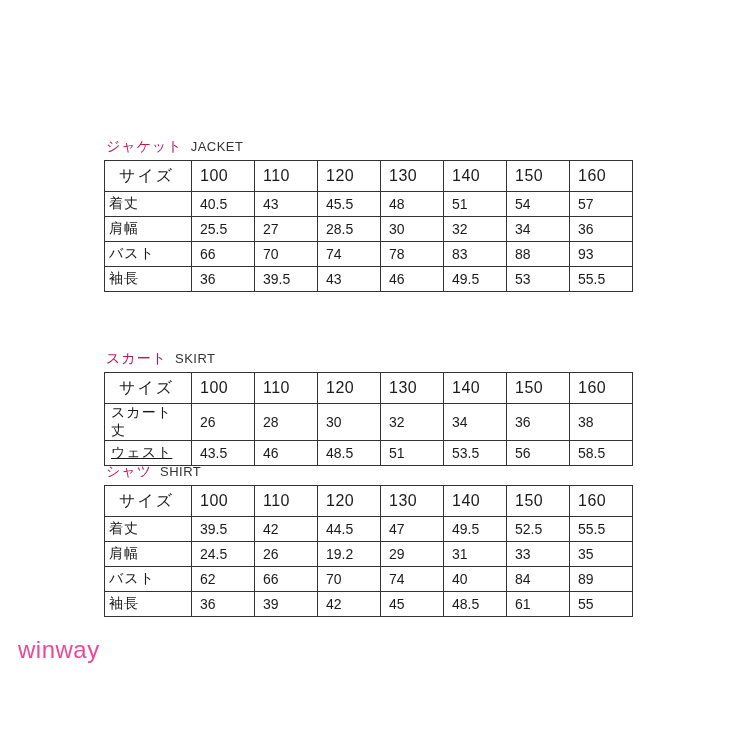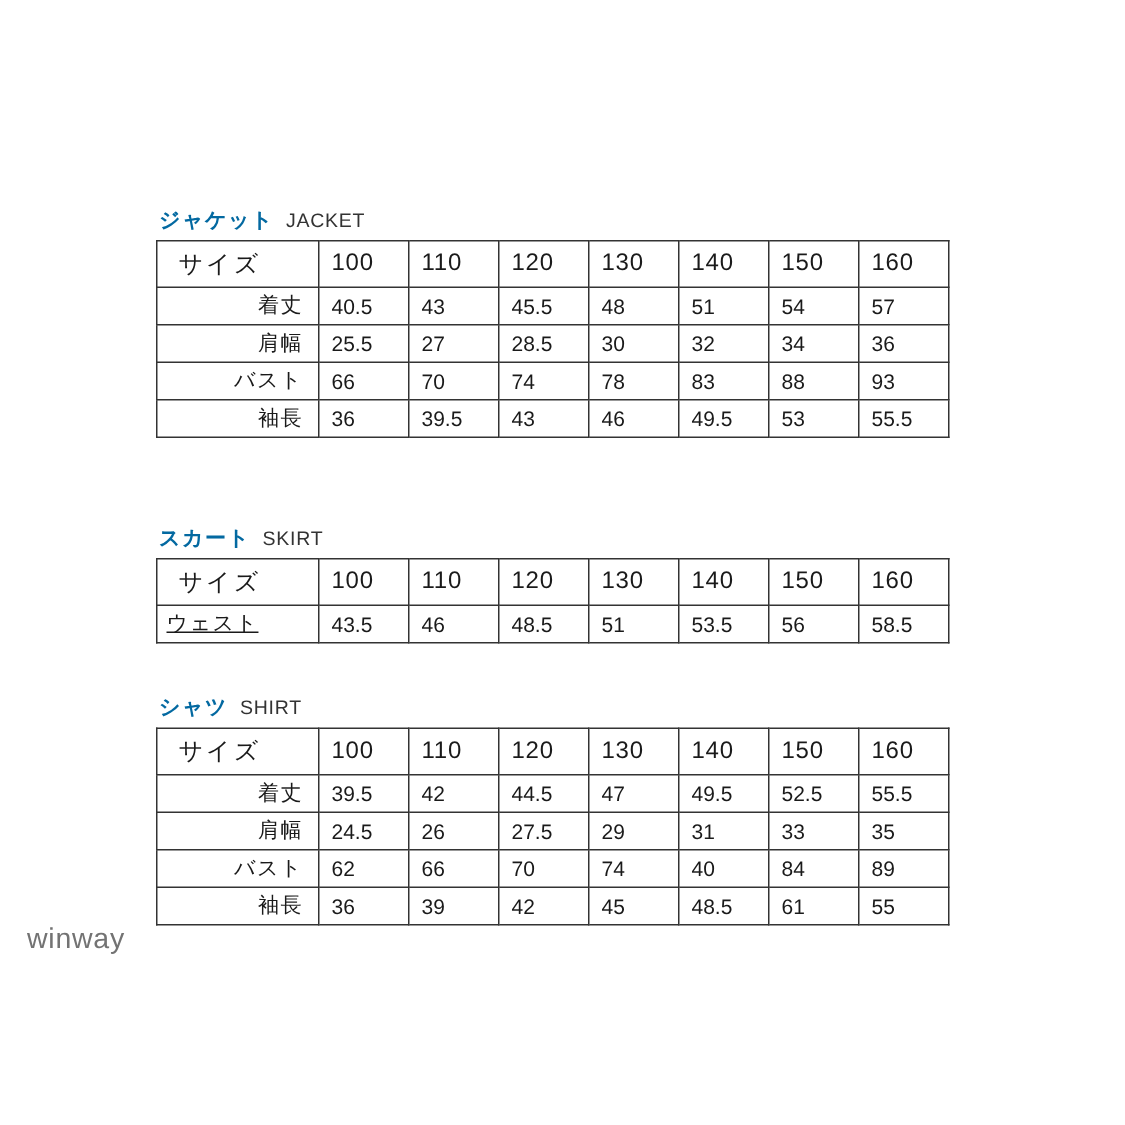--- a/index.html
+++ b/index.html
@@ -33,22 +33,21 @@
 
   .section-heading {
     display: flex;
     align-items: baseline;
     margin: 0 0 6px 2px;
     height: 16px;
   }
   .heading-jp {
     font-size: 14px;
     letter-spacing: 1px;
-    color: #0369a1;
-    font-weight: bold;
+    color: #be185d;
   }
   .heading-en {
     font-size: 13px;
     letter-spacing: 0.5px;
     color: #333333;
     margin-left: 8px;
   }
 
   table.size-table {
     border-collapse: collapse;
@@ -62,52 +61,51 @@
     height: 25px;
     padding: 0 0 0 6px;
     font-size: 14px;
     font-weight: normal;
     text-align: left;
     color: #1a1a1a;
     background: #ffffff;
     box-sizing: border-box;
   }
   table.size-table .col-label {
-    width: 108px;
+    width: 87px;
   }
   table.size-table thead td,
   table.size-table thead th {
     height: 31px;
     font-size: 16px;
   }
   table.size-table thead .col-label {
     text-align: left;
     padding-left: 14px;
     letter-spacing: 2px;
   }
   table.size-table thead .val {
     padding-left: 8px;
     letter-spacing: 0.5px;
   }
   table.size-table tbody .col-label {
-    text-align: right;
     padding-right: 10px;
     padding-left: 4px;
     letter-spacing: 1px;
   }
   table.size-table tbody .val {
     padding-left: 8px;
   }
 
   .watermark {
     position: absolute;
     left: 18px;
-    top: 616px;
-    font-size: 19px;
-    color: #737373;
+    top: 636px;
+    font-size: 24px;
+    color: #ec4899;
     letter-spacing: 0.5px;
   }
 </style>
 </head>
 <body>
 
 <div class="page">
 
   <div class="section section-jacket">
     <div class="section-heading">
@@ -185,20 +183,30 @@
           <th class="val">110</th>
           <th class="val">120</th>
           <th class="val">130</th>
           <th class="val">140</th>
           <th class="val">150</th>
           <th class="val">160</th>
         </tr>
       </thead>
       <tbody>
         <tr>
+          <td class="col-label" style="text-align:left; padding-left:6px;">スカート丈</td>
+          <td class="val">26</td>
+          <td class="val">28</td>
+          <td class="val">30</td>
+          <td class="val">32</td>
+          <td class="val">34</td>
+          <td class="val">36</td>
+          <td class="val">38</td>
+        </tr>
+        <tr>
           <td class="col-label" style="text-align:left; padding-left:6px;text-decoration:underline;">ウェスト</td>
           <td class="val">43.5</td>
           <td class="val">46</td>
           <td class="val">48.5</td>
           <td class="val">51</td>
           <td class="val">53.5</td>
           <td class="val">56</td>
           <td class="val">58.5</td>
         </tr>
       </tbody>
@@ -231,21 +239,21 @@
           <td class="val">44.5</td>
           <td class="val">47</td>
           <td class="val">49.5</td>
           <td class="val">52.5</td>
           <td class="val">55.5</td>
         </tr>
         <tr>
           <td class="col-label">肩幅</td>
           <td class="val">24.5</td>
           <td class="val">26</td>
-          <td class="val">27.5</td>
+          <td class="val">19.2</td>
           <td class="val">29</td>
           <td class="val">31</td>
           <td class="val">33</td>
           <td class="val">35</td>
         </tr>
         <tr>
           <td class="col-label">バスト</td>
           <td class="val">62</td>
           <td class="val">66</td>
           <td class="val">70</td>

